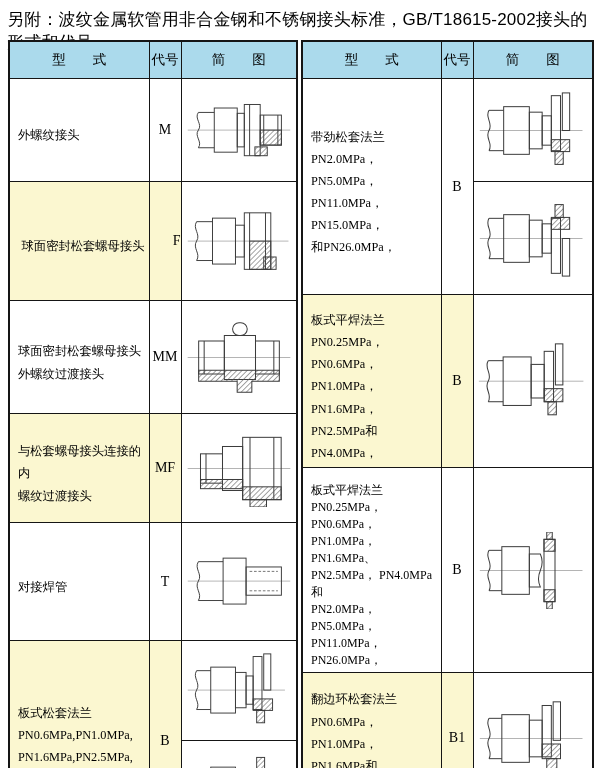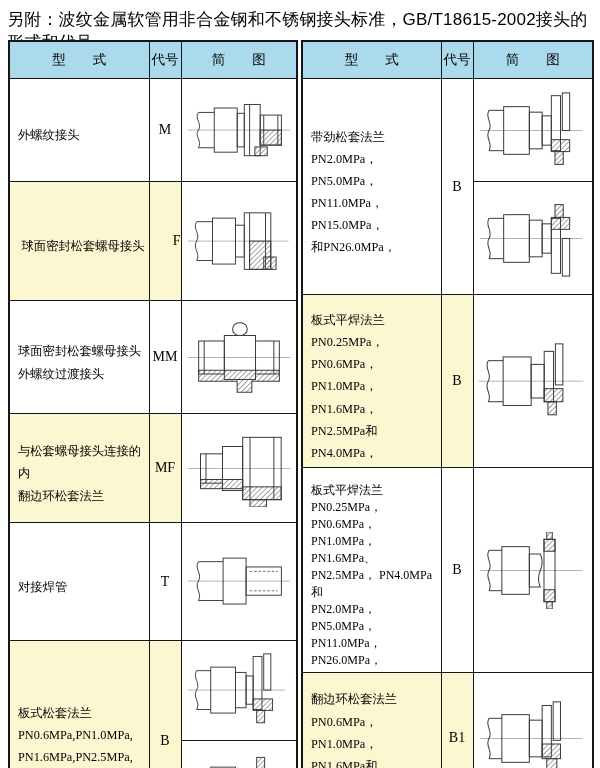--- a/index.html
+++ b/index.html
@@ -127,21 +127,21 @@
           <rect x="44" y="18" width="34" height="48"></rect>
           <rect x="53" y="4" width="16" height="14" rx="7"></rect>
           <rect x="78" y="24" width="26" height="36"></rect>
           <line x1="98" y1="24" x2="98" y2="60"></line>
           <path class="hz" d="M16 56 H104 V68 H74 V80 H58 V68 H16 Z"></path>
         </svg>
       </td>
     </tr>
     <tr class="lr4">
       <td class="type hl">与松套螺母接头连接的内
-翻边环松套法兰</td>
+螺纹过渡接头</td>
       <td class="code hl">MF</td>
       <td class="diag">
         <svg class="dg" width="110" viewBox="0 0 120 84">
           <line class="cl" x1="4" y1="42" x2="116" y2="42"></line>
           <rect x="18" y="26" width="24" height="32"></rect>
           <line x1="24" y1="26" x2="24" y2="58"></line>
           <rect x="42" y="18" width="22" height="48"></rect>
           <rect x="64" y="8" width="42" height="68"></rect>
           <line x1="72" y1="8" x2="72" y2="76"></line>
             <line x1="98" y1="8" x2="98" y2="76"></line>

